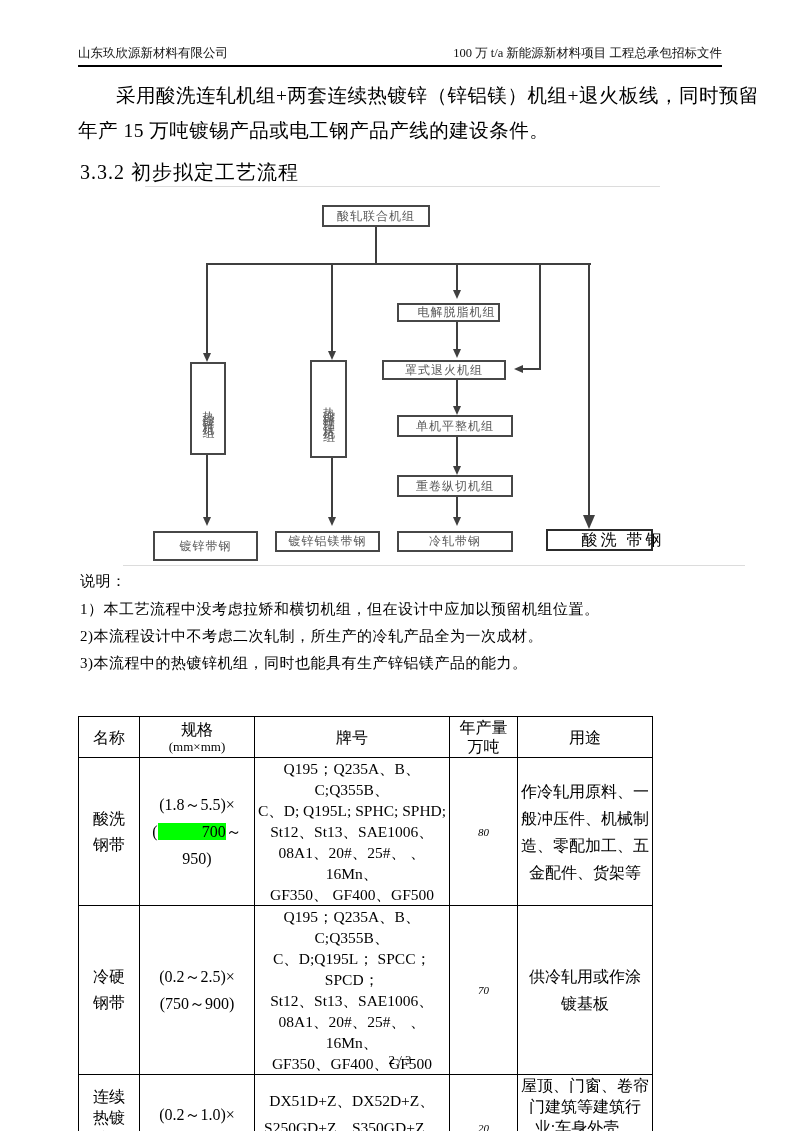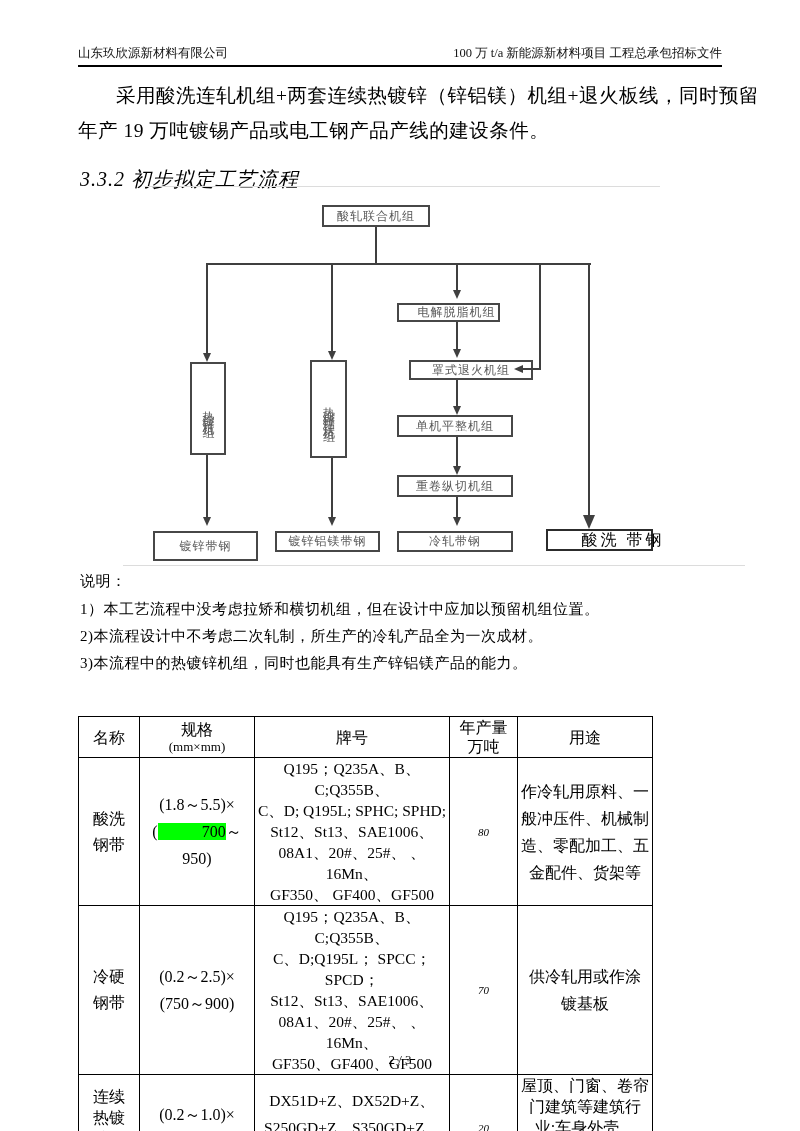--- a/index.html
+++ b/index.html
@@ -20,21 +20,21 @@
   }
   .header-rule{
     position:absolute;top:65px;left:78px;width:644px;
     border-top:2px solid #000;
   }
   
   .intro-line{position:absolute;font-size:19.5px;letter-spacing:0.5px;white-space:nowrap;}
   .intro-line.l1{top:82px;left:116px;}
   .intro-line.l2{top:117px;left:78px;}
   .section-heading{position:absolute;left:80px;font-size:20px;letter-spacing:1px;white-space:nowrap;}
-  .section-heading.h1{top:166px;font-style:italic;}
+  .section-heading.h1{top:159px;}
   .section-heading.h2{top:674px;}
   
   .flowchart{position:absolute;top:186px;left:0;width:800px;height:380px;}
   .imgline{position:absolute;height:1px;background:#dcdcdc;}
   .hline{position:absolute;height:2px;background:#3f3f3f;}
   .vline{position:absolute;width:2px;background:#3f3f3f;}
   .fbox{
     position:absolute;border:2px solid #474747;background:#fff;
     display:flex;align-items:center;justify-content:center;
     font-size:12px;color:#5a5a5a;letter-spacing:1px;
@@ -91,21 +91,21 @@
 
 <div class="page">
 
   <div class="doc-header">
     <span>山东玖欣源新材料有限公司</span>
     <span>100 万 t/a 新能源新材料项目  工程总承包招标文件</span>
   </div>
   <div class="header-rule"></div>
 
   <div class="intro-line l1">采用酸洗连轧机组+两套连续热镀锌（锌铝镁）机组+退火板线，同时预留</div>
-  <div class="intro-line l2">年产 19 万吨镀锡产品或电工钢产品产线的建设条件。</div>
+  <div class="intro-line l2">年产 15 万吨镀锡产品或电工钢产品产线的建设条件。</div>
 
   <div class="section-heading h1">3.3.2 初步拟定工艺流程</div>
 
   <div class="flowchart">
     <div class="imgline" style="top:0;left:145px;width:515px;"></div>
     <div class="imgline" style="top:379px;left:123px;width:622px;"></div>
 
     <div class="fbox" style="left:322px;top:19px;width:108px;height:22px;">
       <span>酸轧联合机组</span>
     </div>
@@ -135,21 +135,21 @@
       <span>镀锌铝镁带钢</span>
     </div>
 
     <div class="vline" style="left:456px;top:77px;height:27px;"></div>
     <div class="arr-down" style="left:453px;top:104px;"></div>
     <div class="fbox" style="left:397px;top:117px;width:103px;height:19px;padding-left:16px;">
       <span>电解脱脂机组</span>
     </div>
     <div class="vline" style="left:456px;top:136px;height:27px;"></div>
     <div class="arr-down" style="left:453px;top:163px;"></div>
-    <div class="fbox" style="left:409px;top:174px;width:124px;height:20px;">
+    <div class="fbox" style="left:382px;top:174px;width:124px;height:20px;">
       <span>罩式退火机组</span>
     </div>
     <div class="vline" style="left:456px;top:194px;height:26px;"></div>
     <div class="arr-down" style="left:453px;top:220px;"></div>
     <div class="fbox" style="left:397px;top:229px;width:116px;height:22px;">
       <span>单机平整机组</span>
     </div>
     <div class="vline" style="left:456px;top:251px;height:29px;"></div>
     <div class="arr-down" style="left:453px;top:280px;"></div>
     <div class="fbox" style="left:397px;top:289px;width:116px;height:22px;">

